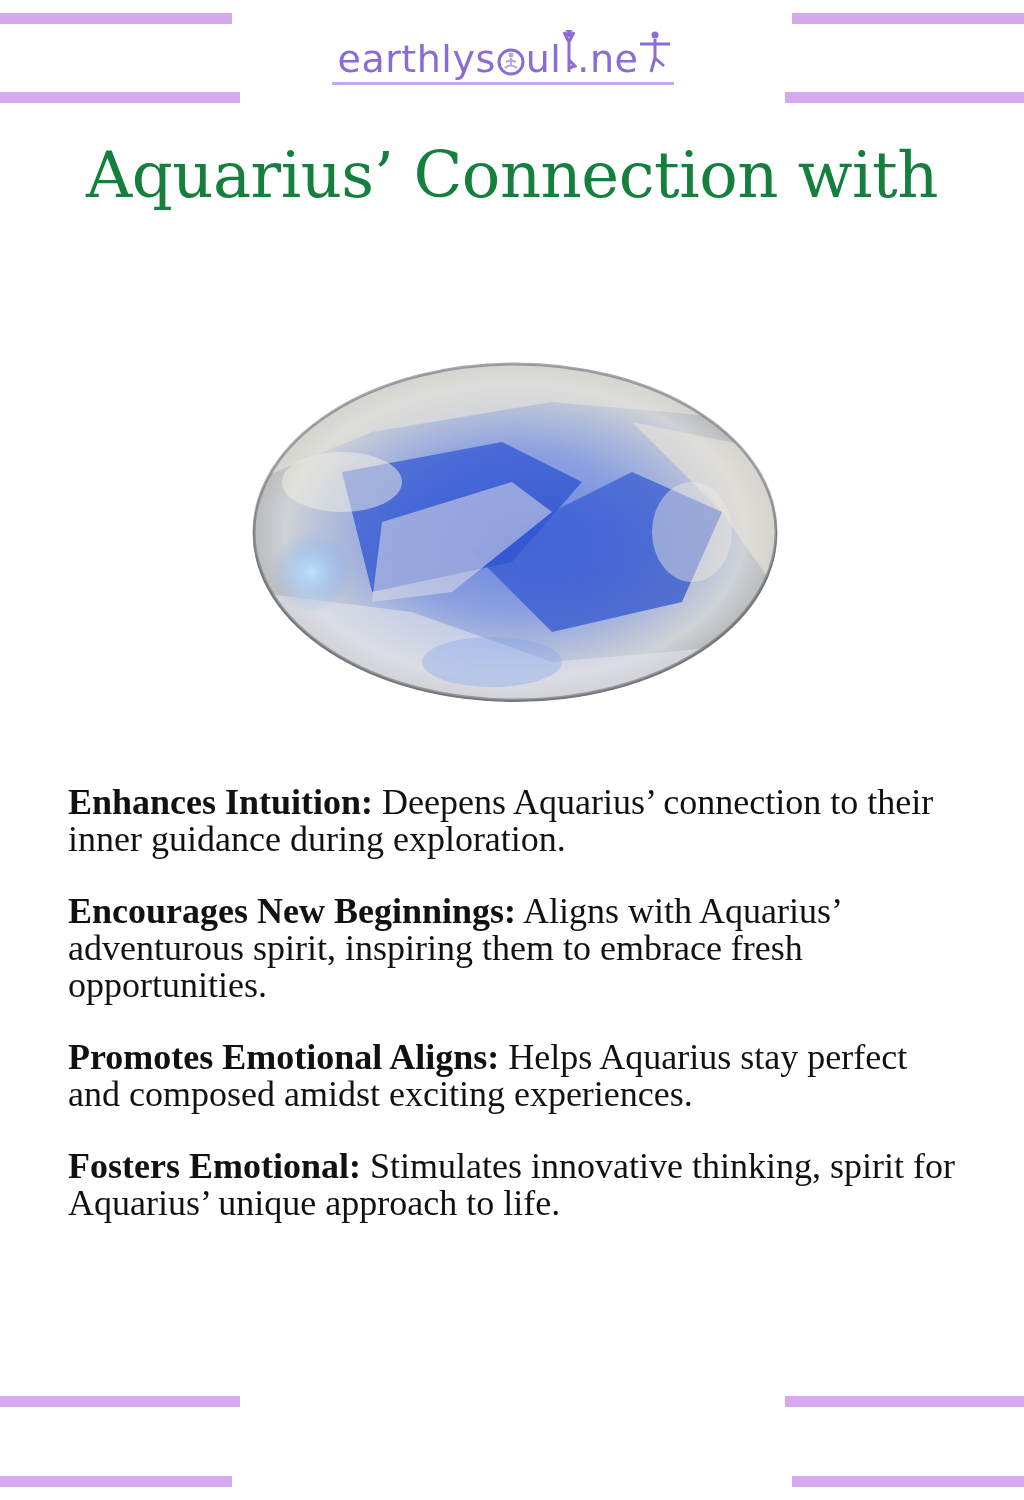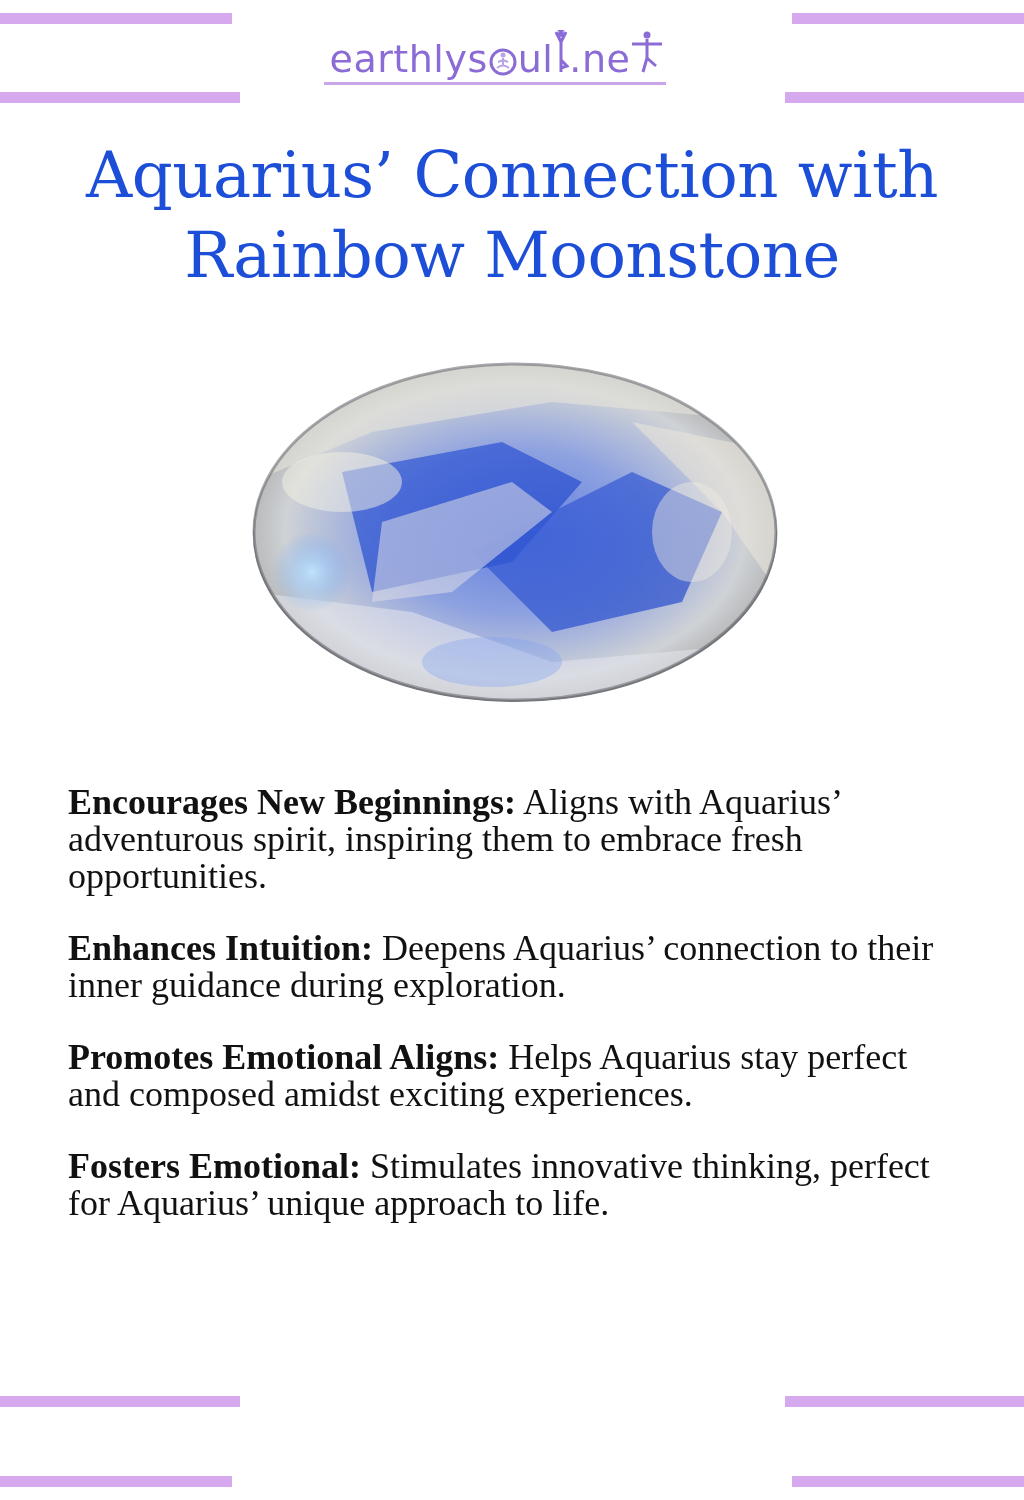--- a/index.html
+++ b/index.html
@@ -2,36 +2,36 @@
 <html><head>
 <meta charset="utf-8">
 <style>
   html, body { margin: 0; padding: 0; }
   body {
     width: 1024px; height: 1500px; background: #ffffff; position: relative; overflow: hidden;
     font-family: "DejaVu Serif", "Liberation Serif", serif; color: #111;
   }
   .bar { position: absolute; height: 11px; background: #d6a9ef; }
   .logo {
-    position: absolute; left: 322px; top: 30px; width: 350px; height: 60px;
+    position: absolute; left: 330px; top: 30px; width: 350px; height: 60px;
     text-align: center;
   }
   .logo-text {
     font-family: "DejaVu Sans", "Liberation Sans", sans-serif;
     font-size: 38px; color: #8b6bd6; letter-spacing: 0.5px; line-height: 50px;
     display: inline-block;
   }
   .logo-underline {
     position: absolute; left: 2px; right: 6px; top: 52px; height: 3px; background: #c9a6ea;
   }
   .yoga-figure { display: inline-block; vertical-align: baseline; }
   .title {
     position: absolute; left: 0; top: 135px; width: 1024px; text-align: center;
     font-family: "DejaVu Serif", "Liberation Serif", serif; font-weight: normal;
-    font-size: 64px; line-height: 80px; color: #1d4ed8; margin: 0;
+    font-size: 64px; line-height: 80px; color: #15803d; margin: 0;
     letter-spacing: -0.5px;
   }
   .gem {
     position: absolute; left: 252px; top: 362px; width: 526px; height: 340px;
   }
   .content {
     position: absolute; left: 68px; top: 784px; width: 890px;
   }
   .item {
     font-family: "Liberation Serif", "DejaVu Serif", serif;
@@ -61,21 +61,20 @@
         <path d="M8 8 L8 30 M8 2 L3 -4 M8 2 L13 -4 M8 12 L3 2 M8 12 L13 2 M8 30 L8 42 M8 30 L14 36 L8 38" stroke="#8b6bd6" stroke-width="3" fill="none"></path>
       </svg><span>.ne</span><svg class="yoga-figure" width="34" height="44" viewBox="0 0 34 44" style="vertical-align:-2px;">
         <circle cx="17" cy="5" r="3.5" fill="#8b6bd6"></circle>
         <path d="M2 14 L32 14 M17 9 L17 28 M17 28 L13 42 M17 28 L26 36" stroke="#8b6bd6" stroke-width="3" fill="none"></path>
       </svg></span>
   <div class="logo-underline"></div>
 </div>
 
 <h1 class="title">
   <span>Aquarius’ Connection with</span><br>
-  <span>Rainbow Moonstone</span>
 </h1>
 
 <svg class="gem" viewBox="0 0 526 340" aria-label="Oval faceted rainbow moonstone with blue flash">
   <defs>
     <radialGradient id="gemBody" cx="50%" cy="50%" r="55%">
       <stop offset="0%" stop-color="#5f7ee0"></stop>
       <stop offset="45%" stop-color="#8ea2e0"></stop>
       <stop offset="80%" stop-color="#cfd2d6"></stop>
       <stop offset="100%" stop-color="#a8a9a8"></stop>
     </radialGradient>
@@ -102,17 +101,17 @@
     <polygon points="130,160 260,120 300,150 200,230 120,240" fill="#dcdde6" opacity="0.55"></polygon>
     <ellipse cx="60" cy="210" rx="40" ry="40" fill="url(#glowL)"></ellipse>
     <ellipse cx="240" cy="300" rx="70" ry="25" fill="#7fa0f2" opacity="0.35"></ellipse>
     <ellipse cx="90" cy="120" rx="60" ry="30" fill="#f4f1e4" opacity="0.5"></ellipse>
     <ellipse cx="440" cy="170" rx="40" ry="50" fill="#f0ece0" opacity="0.45"></ellipse>
   </g>
   <ellipse cx="263" cy="170" rx="261" ry="168" fill="none" stroke="#6e6f74" stroke-width="3" opacity="0.6"></ellipse>
 </svg>
 
 <div class="content">
+  <p class="item"><span class="label">Enhances Intuition:</span><span> Deepens Aquarius’ connection to their inner guidance during exploration.</span></p>
   <p class="item"><span class="label">Encourages New Beginnings:</span><span> Aligns with Aquarius’ adventurous spirit, inspiring them to embrace fresh opportunities.</span></p>
-  <p class="item"><span class="label">Enhances Intuition:</span><span> Deepens Aquarius’ connection to their inner guidance during exploration.</span></p>
   <p class="item"><span class="label">Promotes Emotional Aligns:</span><span> Helps Aquarius stay perfect and composed amidst exciting experiences.</span></p>
-  <p class="item"><span class="label">Fosters Emotional:</span><span> Stimulates innovative thinking, perfect for Aquarius’ unique approach to life.</span></p>
+  <p class="item"><span class="label">Fosters Emotional:</span><span> Stimulates innovative thinking, spirit for Aquarius’ unique approach to life.</span></p>
 </div>
 
 </body></html>

